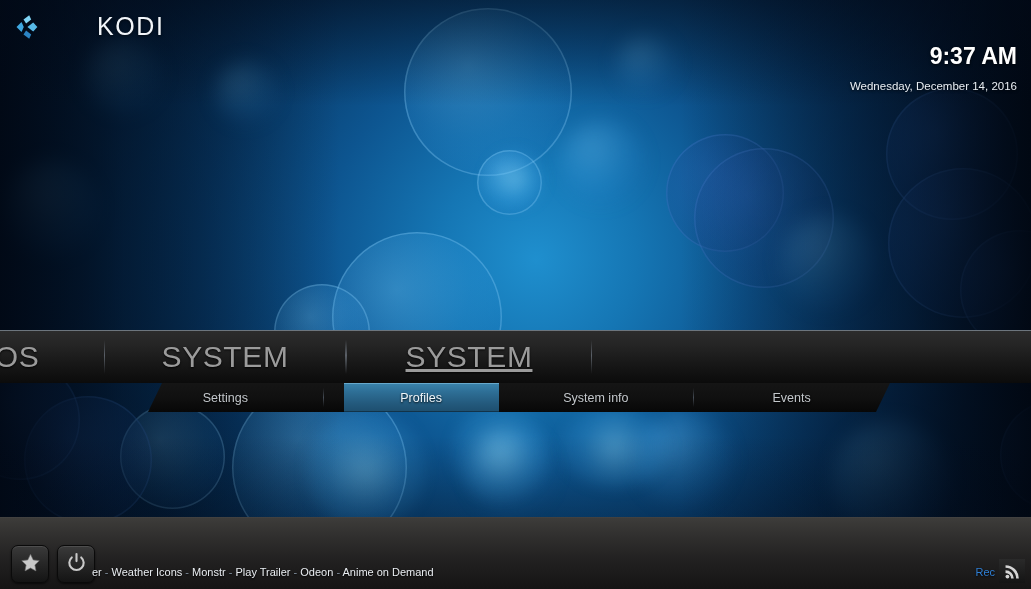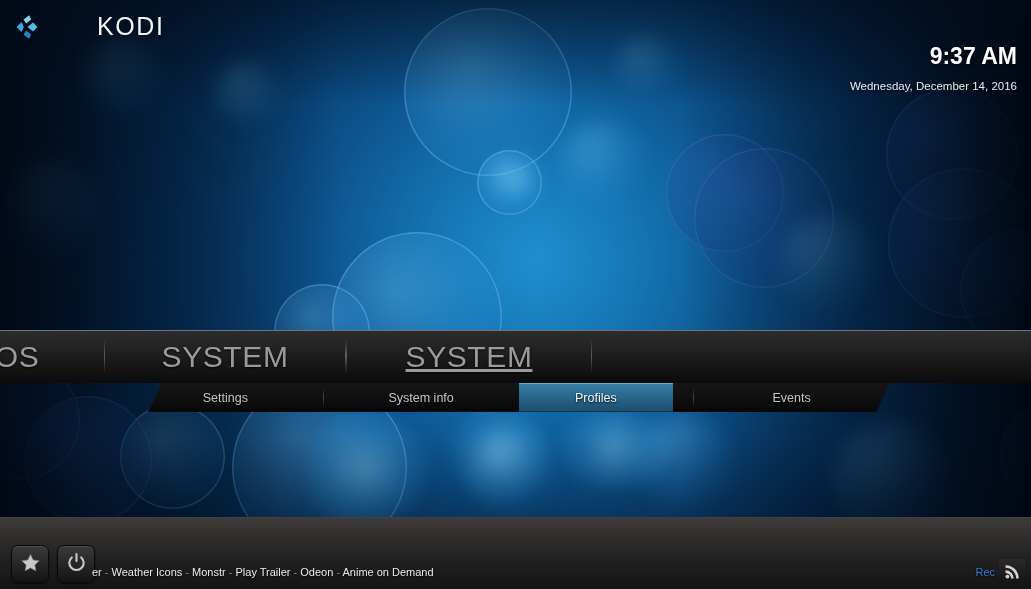--- a/index.html
+++ b/index.html
@@ -212,25 +212,25 @@
       </div>
     <div class="nav-sep"></div>
   </div>
 
   <div class="subnav-wrap">
     <div class="subnav">
       <div class="sub-item">
         <span>Settings</span>
       </div>
       <div class="sub-sep"></div>
+      <div class="sub-item selected">
+        <span>Profiles</span>
+      </div>
       <div class="sub-item">
         <span>System info</span>
-      </div>
-      <div class="sub-item selected">
-        <span>Profiles</span>
       </div>
       <div class="sub-sep"></div>
       <div class="sub-item">
         <span>Events</span>
       </div>
       <div class="sub-sep"></div>
     </div>
   </div>
 
   <div class="bottombar">

